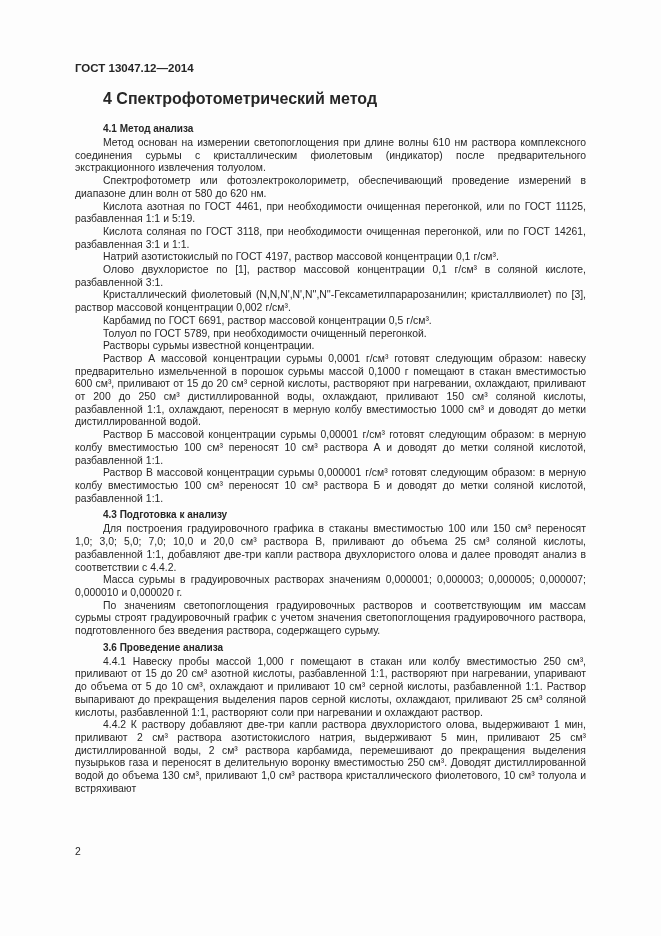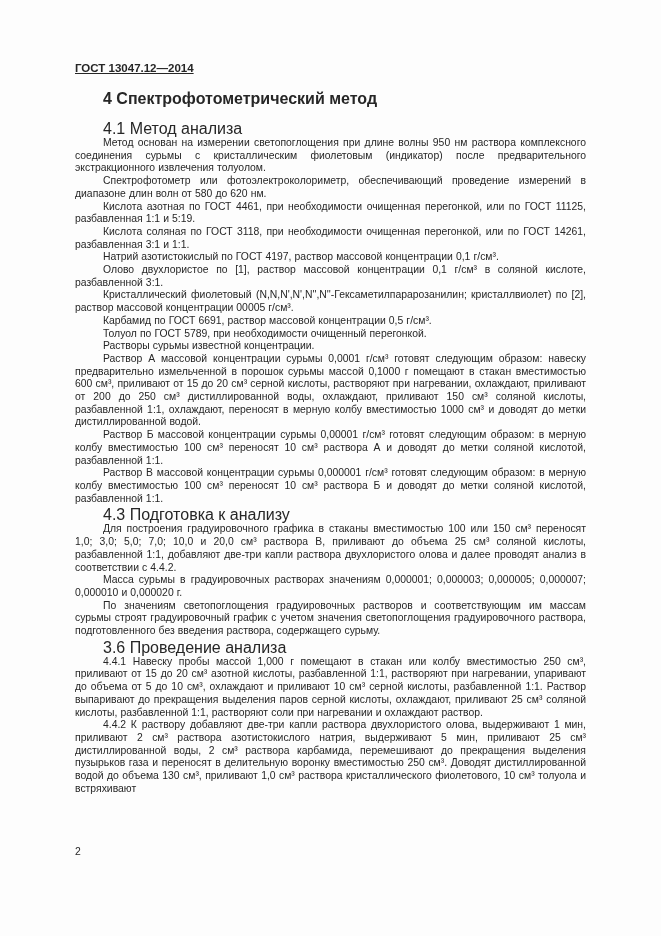--- a/index.html
+++ b/index.html
@@ -19,32 +19,31 @@
     position: absolute;
     left: 75px;
     top: 62px;
     width: 511px;
   }
   .doc-header {
     font-size: 11.5px;
     font-weight: bold;
     line-height: 13px;
     margin: 0 0 16px 0;
-    text-decoration: underline;
   }
   .h1 {
     font-size: 16px;
     font-weight: bold;
     line-height: 15px;
     padding-left: 28px;
     margin: 0 0 16px 0;
   }
   .h2 {
-    font-size: 16px;
-    font-weight: normal;
+    font-size: 10px;
+    font-weight: bold;
     line-height: 13px;
     padding-left: 28px;
     margin: 3px 0 2px 0;
   }
   .p {
     font-size: 10.4px;
     line-height: 12.7px;
     text-align: justify;
     text-indent: 28px;
     margin: 0;
@@ -60,28 +59,28 @@
 </style>
 </head>
 <body>
 
 <div class="page-content">
   <div class="doc-header">ГОСТ 13047.12—2014</div>
 
   <div class="h1">4  Спектрофотометрический метод</div>
 
   <div class="h2">4.1  Метод анализа</div>
-  <p class="p">Метод основан на измерении светопоглощения при длине волны 950 нм раствора комплексного соединения сурьмы с кристаллическим фиолетовым (индикатор) после предварительного экстракционного извлечения толуолом.</p>
+  <p class="p">Метод основан на измерении светопоглощения при длине волны 610 нм раствора комплексного соединения сурьмы с кристаллическим фиолетовым (индикатор) после предварительного экстракционного извлечения толуолом.</p>
 
   <p class="p">Спектрофотометр или фотоэлектроколориметр, обеспечивающий проведение измерений в диапазоне длин волн от 580 до 620 нм.</p>
   <p class="p">Кислота азотная по ГОСТ 4461, при необходимости очищенная перегонкой, или по ГОСТ 11125, разбавленная 1:1 и 5:19.</p>
   <p class="p">Кислота соляная по ГОСТ 3118, при необходимости очищенная перегонкой, или по ГОСТ 14261, разбавленная 3:1 и 1:1.</p>
   <p class="p">Натрий азотистокислый по ГОСТ 4197, раствор массовой концентрации 0,1 г/см³.</p>
   <p class="p">Олово двухлористое по [1], раствор массовой концентрации 0,1 г/см³ в соляной кислоте, разбавленной 3:1.</p>
-  <p class="p">Кристаллический фиолетовый (N,N,N',N',N'',N''-Гексаметилпарарозанилин; кристаллвиолет) по [2], раствор массовой концентрации 00005 г/см³.</p>
+  <p class="p">Кристаллический фиолетовый (N,N,N',N',N'',N''-Гексаметилпарарозанилин; кристаллвиолет) по [3], раствор массовой концентрации 0,002 г/см³.</p>
   <p class="p">Карбамид по ГОСТ 6691, раствор массовой концентрации 0,5 г/см³.</p>
   <p class="p">Толуол по ГОСТ 5789, при необходимости очищенный перегонкой.</p>
   <p class="p">Растворы сурьмы известной концентрации.</p>
   <p class="p">Раствор А массовой концентрации сурьмы 0,0001 г/см³ готовят следующим образом: навеску предварительно измельченной в порошок сурьмы массой 0,1000 г помещают в стакан вместимостью 600 см³, приливают от 15 до 20 см³ серной кислоты, растворяют при нагревании, охлаждают, приливают от 200 до 250 см³ дистиллированной воды, охлаждают, приливают 150 см³ соляной кислоты, разбавленной 1:1, охлаждают, переносят в мерную колбу вместимостью 1000 см³ и доводят до метки дистиллированной водой.</p>
   <p class="p">Раствор Б массовой концентрации сурьмы 0,00001 г/см³ готовят следующим образом: в мерную колбу вместимостью 100 см³ переносят 10 см³ раствора А и доводят до метки соляной кислотой, разбавленной 1:1.</p>
   <p class="p">Раствор В массовой концентрации сурьмы 0,000001 г/см³ готовят следующим образом: в мерную колбу вместимостью 100 см³ переносят 10 см³ раствора Б и доводят до метки соляной кислотой, разбавленной 1:1.</p>
 
   <div class="h2">4.3  Подготовка к анализу</div>
   <p class="p">Для построения градуировочного графика в стаканы вместимостью 100 или 150 см³ переносят 1,0; 3,0; 5,0; 7,0; 10,0 и 20,0 см³ раствора В, приливают до объема 25 см³ соляной кислоты, разбавленной 1:1, добавляют две-три капли раствора двухлористого олова и далее проводят анализ в соответствии с 4.4.2.</p>
   <p class="p">Масса сурьмы в градуировочных растворах значениям 0,000001; 0,000003; 0,000005; 0,000007; 0,000010 и 0,000020 г.</p>

